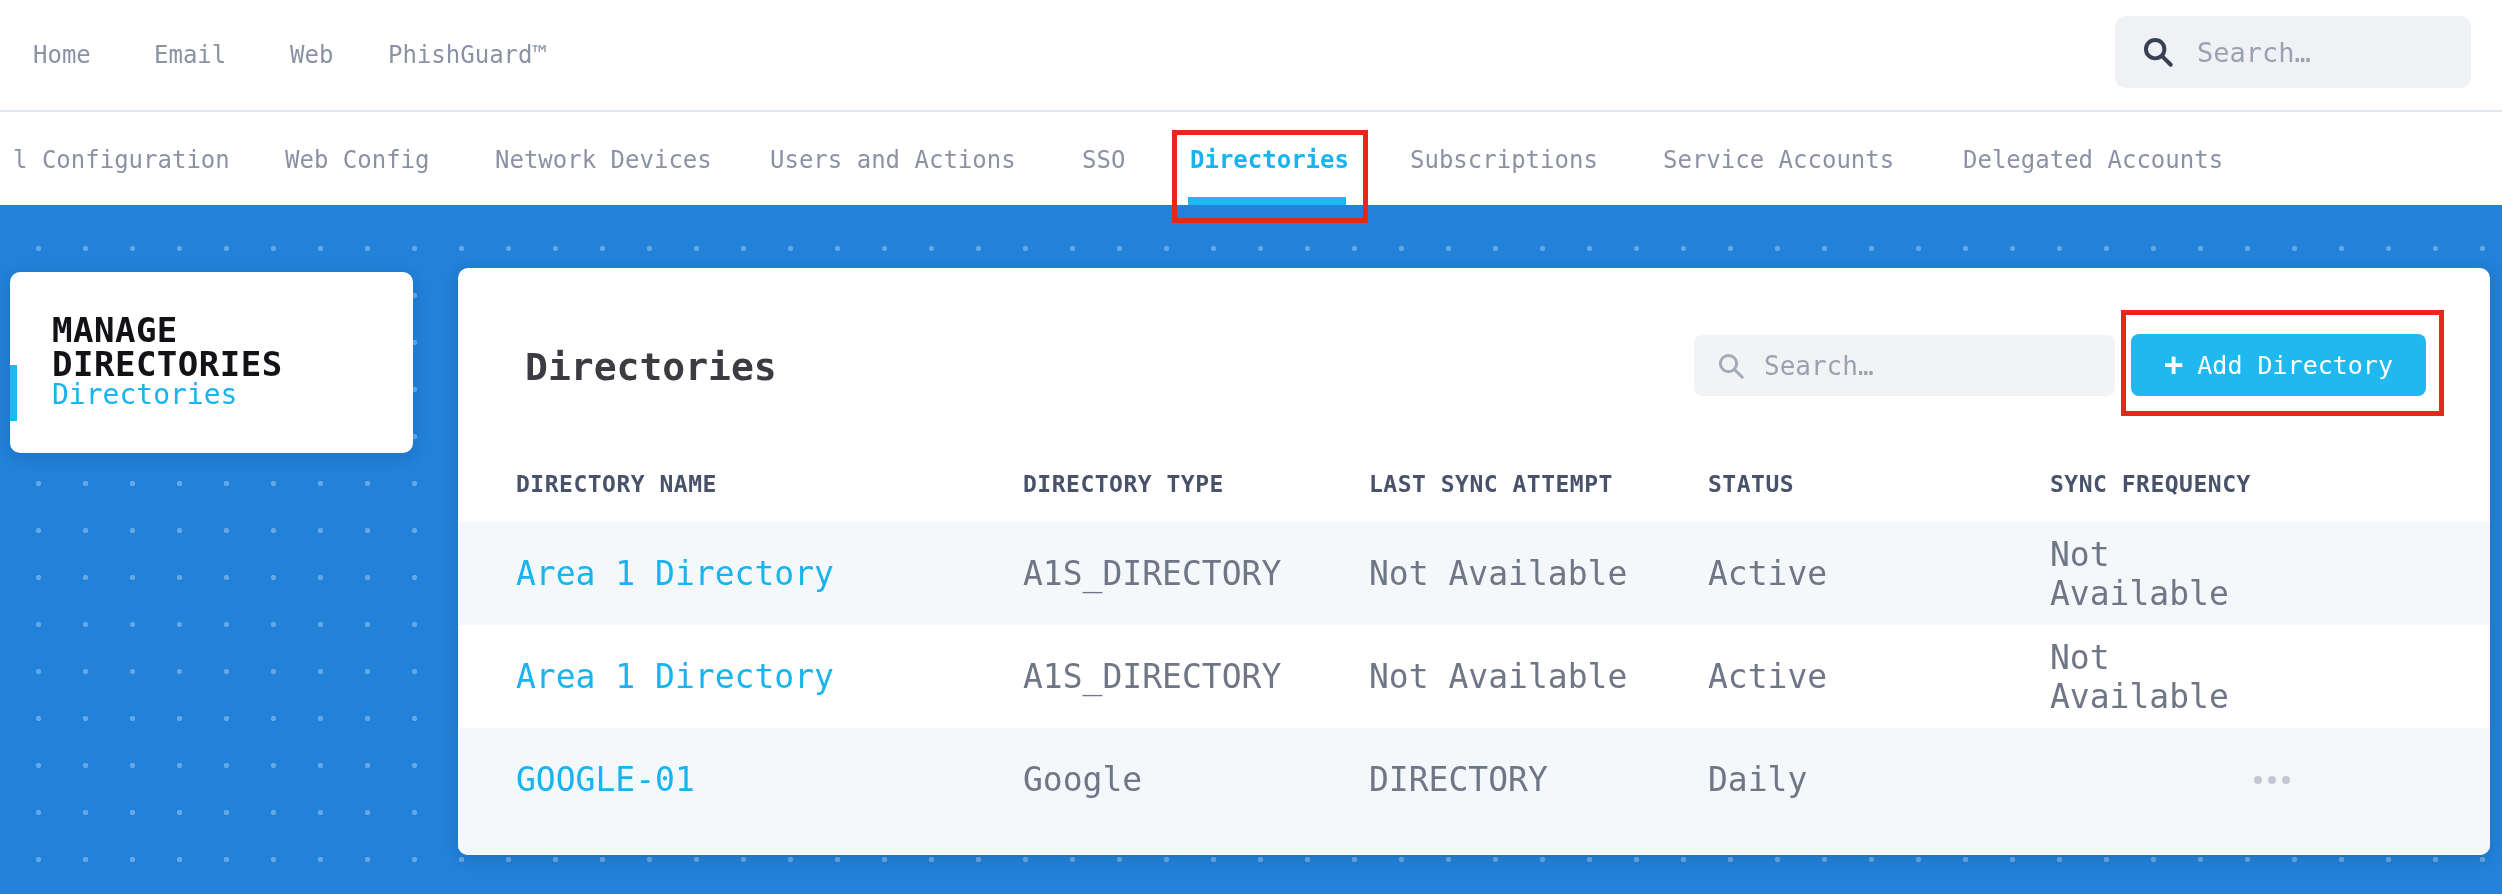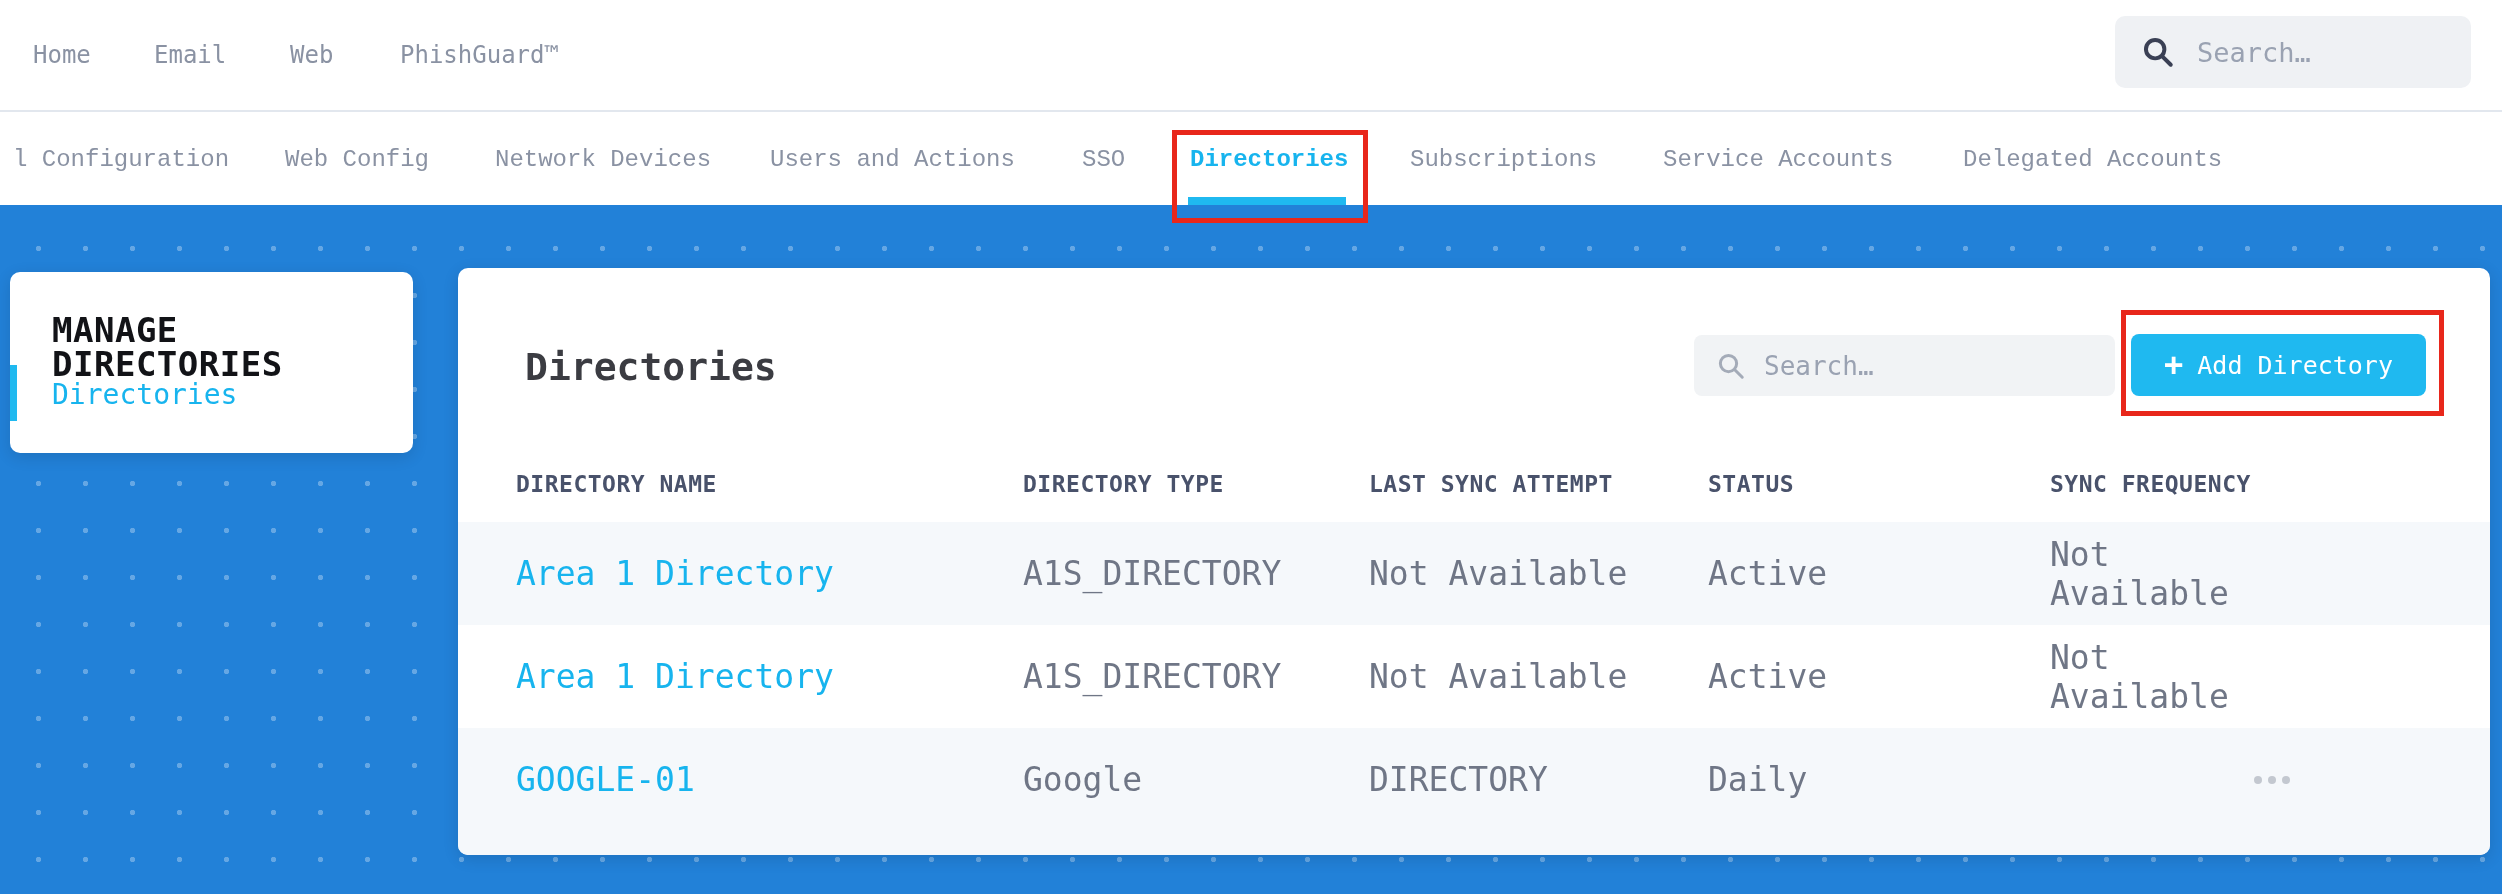--- a/index.html
+++ b/index.html
@@ -4,33 +4,33 @@
 <style>
   * { margin:0; padding:0; box-sizing:border-box; }
   html,body { width:2502px; height:894px; overflow:hidden; background:#fff;
     font-family:"DejaVu Sans Mono","Liberation Mono",monospace; }
   .stage { position:absolute; inset:0; width:2502px; height:894px; }
 
   
   .nav1 { position:absolute; top:0; left:0; right:0; height:110px; background:#fff; z-index:10; }
   .nav1 .nav-item { position:absolute; top:0; height:110px; display:flex; align-items:center;
     font-size:24px; font-weight:500; color:#8A92A3; cursor:pointer; }
-  .n1-0{left:33px}.n1-1{left:154px}.n1-2{left:290px}.n1-3{left:400px}
+  .n1-0{left:33px}.n1-1{left:154px}.n1-2{left:290px}.n1-3{left:388px}
   .nav1-search { position:absolute; right:31px; top:16px; width:356px; height:72px;
     background:#EFF1F4; border-radius:10px; display:flex; align-items:center; padding:0 26px; gap:22px; }
   .nav1-search svg { width:34px; height:34px; color:#3A4054; flex:none; }
   .search-input { flex:1; min-width:0; background:transparent; border:none; outline:none;
     font-family:inherit; font-size:27px; color:#14532d; }
   .search-input::placeholder { color:#9AA2B2; }
 
   
   .nav2 { position:absolute; top:110px; left:0; right:0; height:95px; background:#fff;
     border-top:2px solid #E2E7EE; z-index:10; }
   .nav2 .nav-item { position:absolute; top:0; height:95px; display:flex; align-items:center;
-    font-size:24px; font-weight:500; color:#8A92A3; cursor:pointer; white-space:nowrap;font-family:Liberation Mono, monospace; }
+    font-size:24px; font-weight:500; color:#8A92A3; cursor:pointer; white-space:nowrap; }
   .n2-0{left:13px}.n2-1{left:285px}.n2-2{left:495px}.n2-3{left:770px}.n2-4{left:1082px}
   .n2-5{left:1190px}.n2-6{left:1410px}.n2-7{left:1663px}.n2-8{left:1963px}
   .nav2 .nav-item.active { color:#17B4EE; font-weight:bold; }
   .tab-underline { position:absolute; left:1188px; bottom:0; width:158px; height:8px;
     background:#1FB9F0; }
 
   
   .annotation { position:absolute; border:5px solid #E8271B; z-index:60; pointer-events:none; }
   .ann-tab { left:1172px; top:130px; width:196px; height:93px; }
   .ann-btn { left:2121px; top:310px; width:323px; height:106px; }

